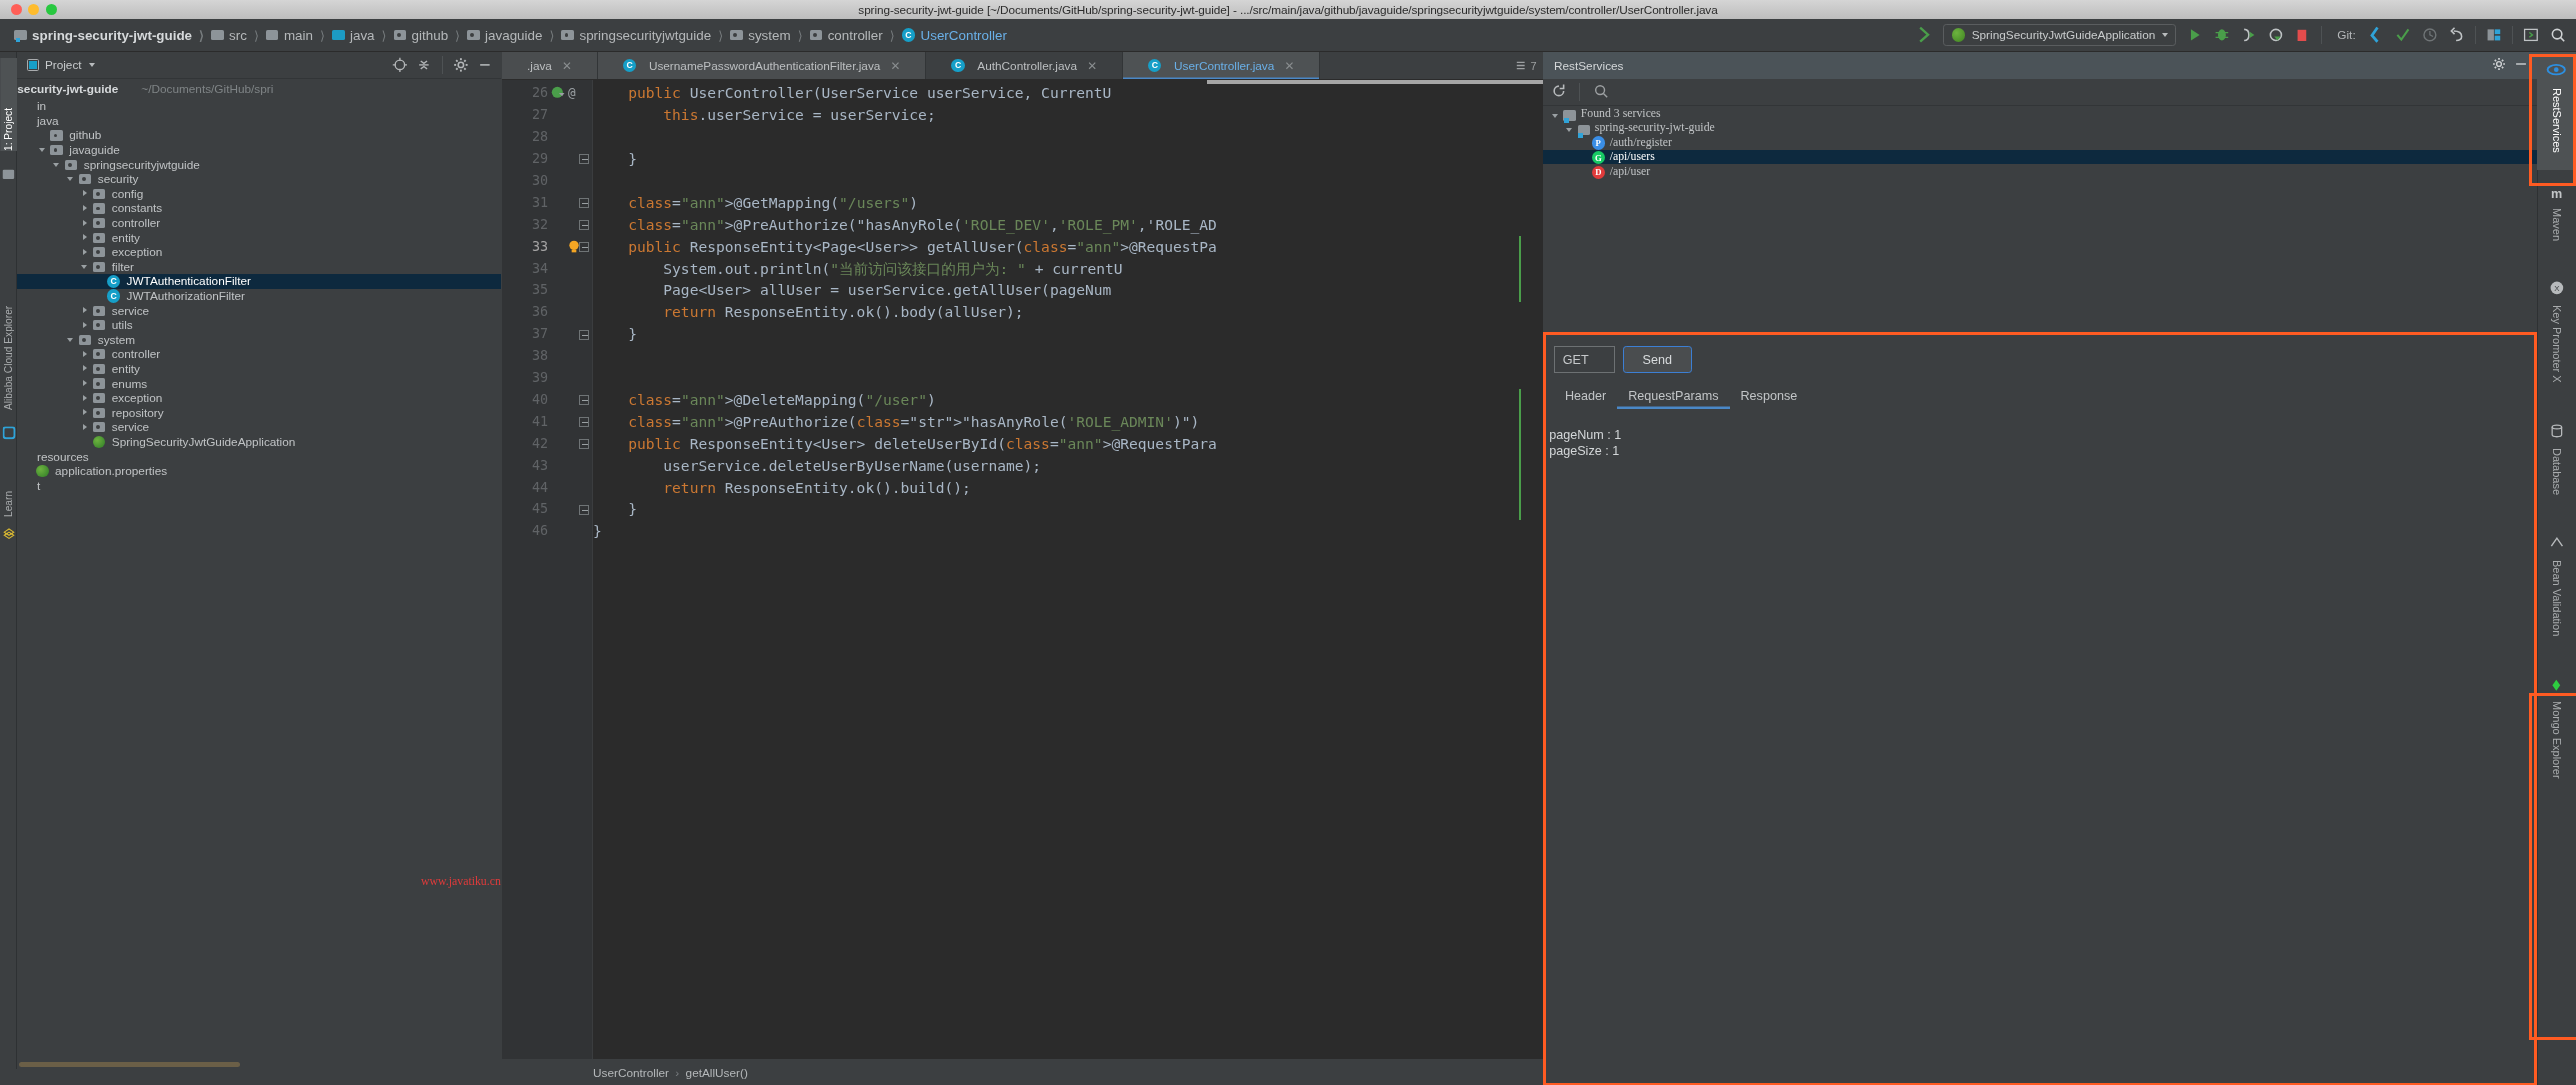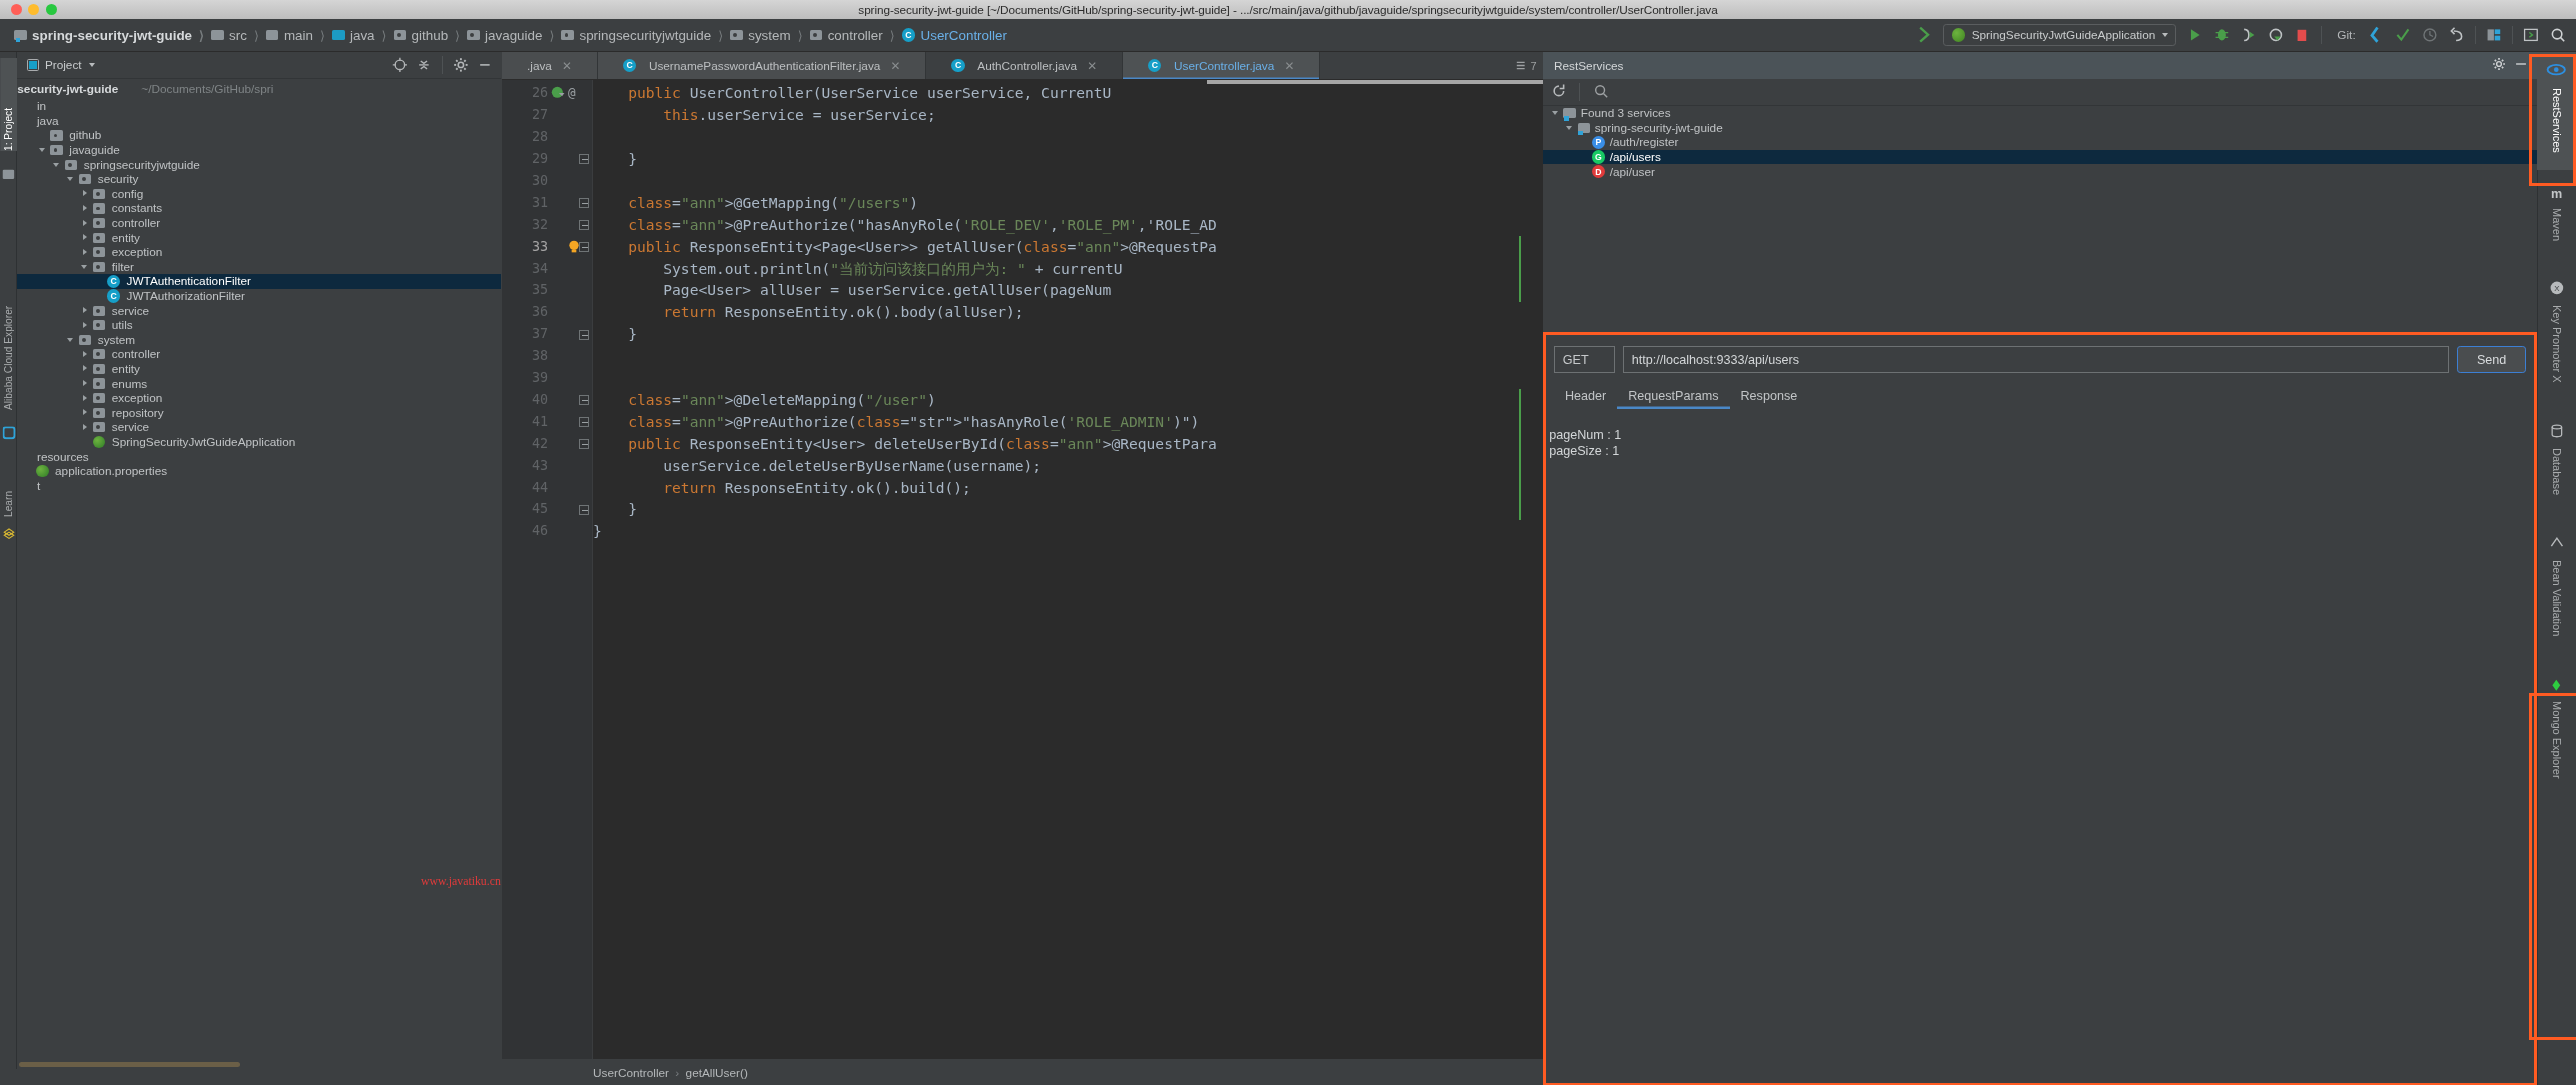--- a/index.html
+++ b/index.html
@@ -168,22 +168,23 @@
     height:27px; background:#4b5358; display:flex; align-items:center; padding:0 6.3px 0 11px;
   }
   .rest-title{ font-size:11.8px; color:#d4d7d9; }
   .rest-hdr-actions{ margin-left:auto; display:flex; align-items:center; gap:7.9px; padding-right:3.2px; }
   .rest-toolbar{
     height:27px; display:flex; align-items:center; gap:7.9px; padding-left:7.9px;
     border-bottom:0.8px solid #323537;
   }
   .rest-tree{ position:absolute; top:54px; left:0; right:0; height:217px; }
   .rrow{
-    height:14.6px; display:flex; align-items:center; font-size:11.8px; color:#c0c3c5; cursor:pointer;
+    height:14.6px; display:flex; align-items:flex-end; font-size:11.8px; color:#c0c3c5; cursor:pointer;
     white-space:nowrap;
+    font-family:Liberation Serif, serif;
   }
   .rrow.sel{ background:#0d293e; color:#ffffff; }
   .meth{
     width:13.4px;height:13.4px;border-radius:50%;display:inline-flex;align-items:center;justify-content:center;
     font-size:8.7px;color:#fff;margin-right:4.7px;font-weight:bold; flex:0 0 auto;
   }
   .meth.p{ background:#3a8ee6; } .meth.g{ background:#17c964; } .meth.d{ background:#e03b3b; }
   .mod-ico{ width:12.6px;height:10.2px;background:#8d9499;margin-right:4.7px;position:relative;border-radius:1.6px; flex:0 0 auto;}
   .mod-ico::after{ content:""; position:absolute; left:0.8px; bottom:-2.4px; width:4.7px; height:4.7px; background:#2fa3d8; }
 
@@ -804,23 +805,20 @@
           <span class="meth d">D</span>
           <span>/api/user</span>
         </div>
       </div>
 
     <div class="req">
       <div class="req-top">
         <div class="method-box">
           <span>GET</span>
         </div>
-        <div class="url-box">
-          <span>http://localhost:9333/api/users</span>
-        </div>
         <div class="send-btn">
           <span>Send</span>
         </div>
       </div>
       <div class="req-tabs">
         <div class="rtab">
           <span>Header</span>
         </div>
         <div class="rtab active">
           <span>RequestParams</span>

